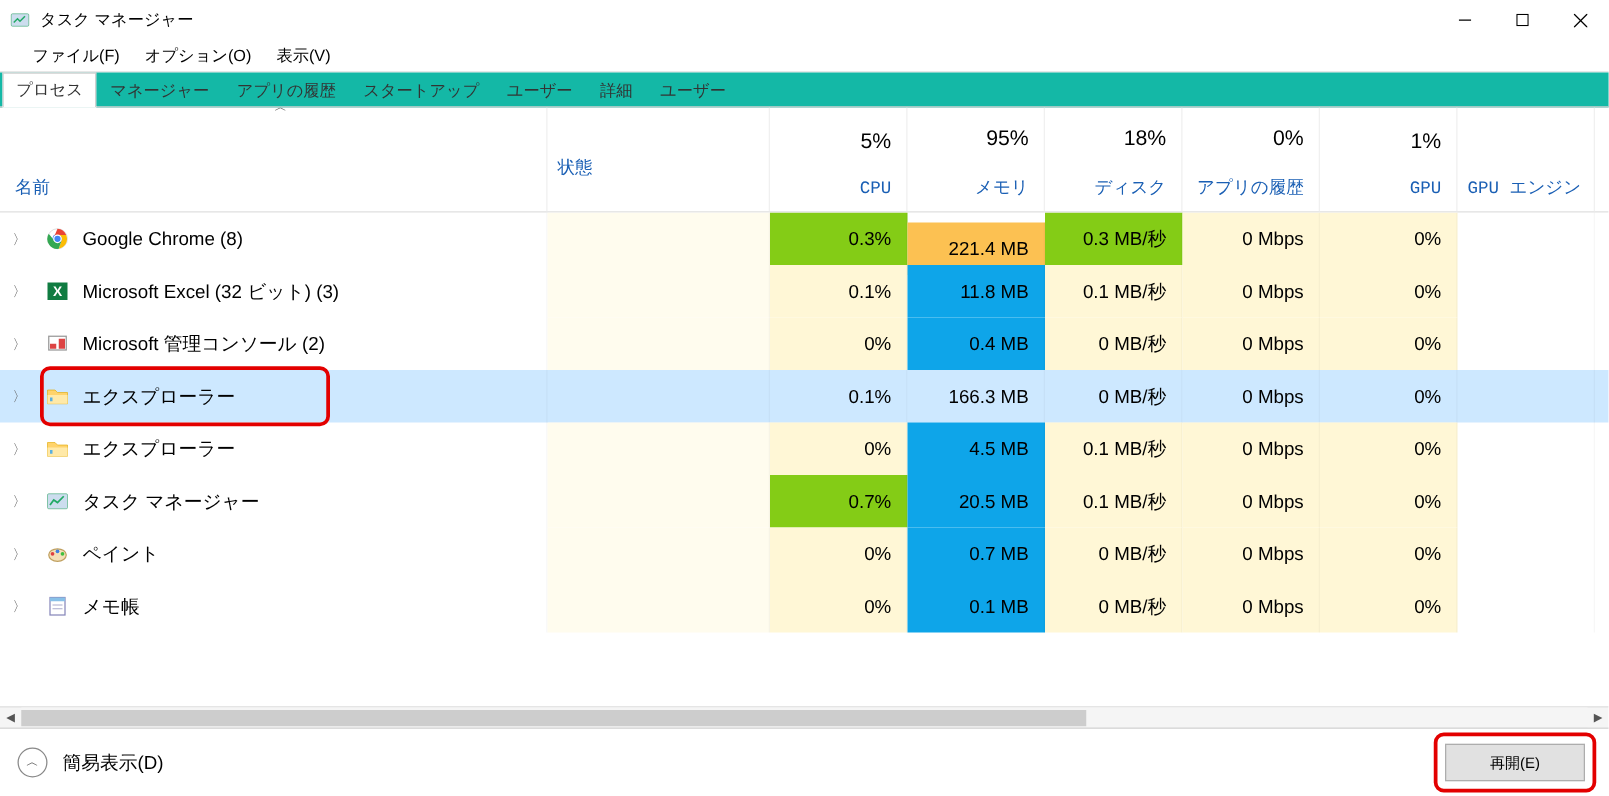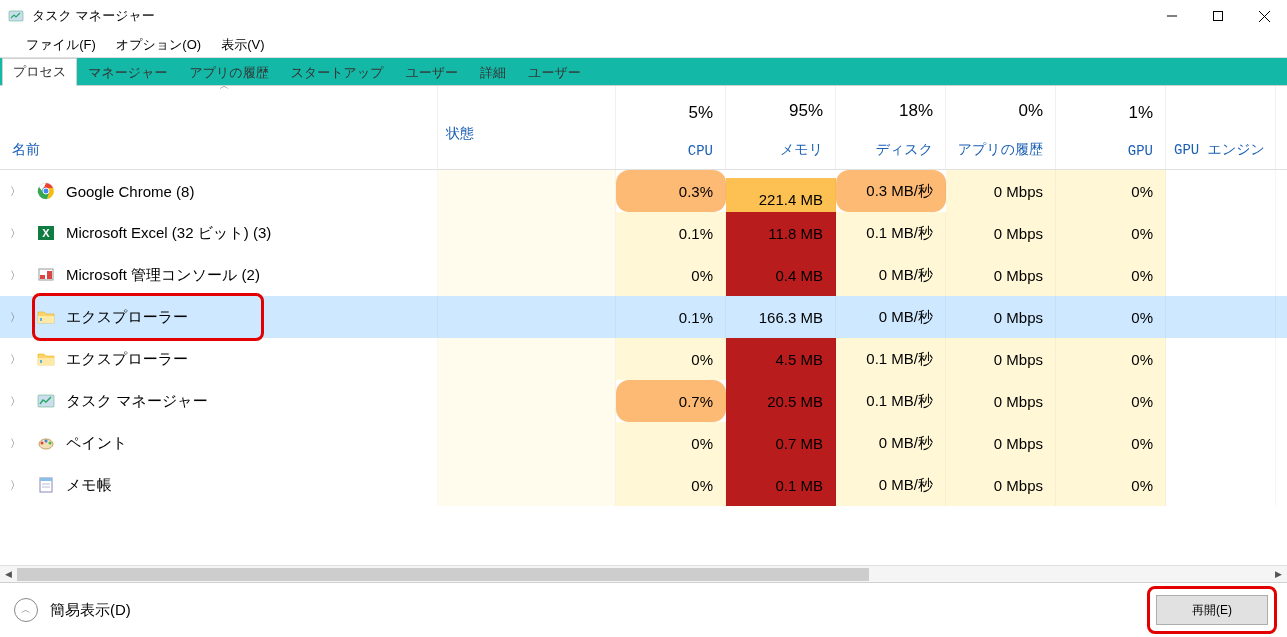--- a/index.html
+++ b/index.html
@@ -101,22 +101,22 @@
   font-size:15px;
 }
 .row .cell { height:100%; display:flex; align-items:center; border-right:1px solid rgba(0,0,0,0.03); }
 .cell-name { width:438px; padding-left:10px; }
 .cell-status { width:178px; }
 .cell-metric { width:110px; justify-content:flex-end; padding-right:12px; }
 .cell-gpueng { width:110px; }
 .expander { width:18px; color:#606060; font-size:11px; margin-right:8px; }
 .proc-icon { width:20px; height:20px; margin-right:10px; display:inline-flex; align-items:center; justify-content:center; }
 .heat-veryhigh { background:#fcc152;margin-top:16px; }
-.heat-high { background:#b91c1c; }
-.heat-med { background:#fdba74;border-radius:13px; }
+.heat-high { background:#0ea5e9; }
+.heat-med { background:#84cc16; }
 .heat-low { background:#fff7d6; }
 .heat-min { background:#fffcee; }
 .row.selected { background:#cde8ff; }
 .row.selected .cell-metric, .row.selected .cell-status { background:#cde8ff !important; }
 .row.selected .cell-name { position:relative; }
 .highlight-box {
   position:absolute;
   border:3px solid #e30000;
   border-radius:8px;
   pointer-events:none;

